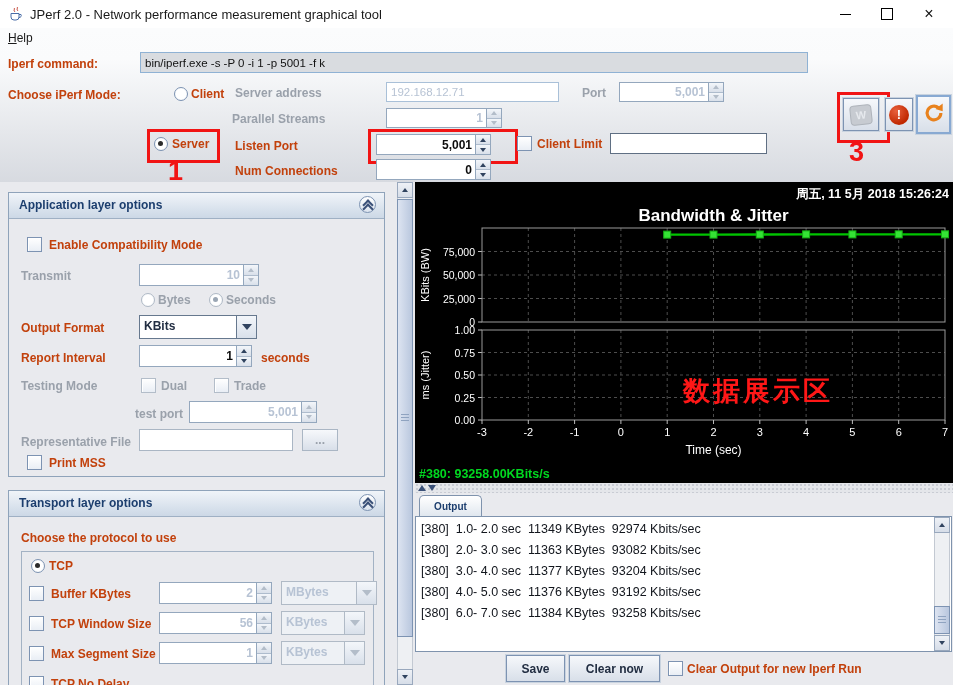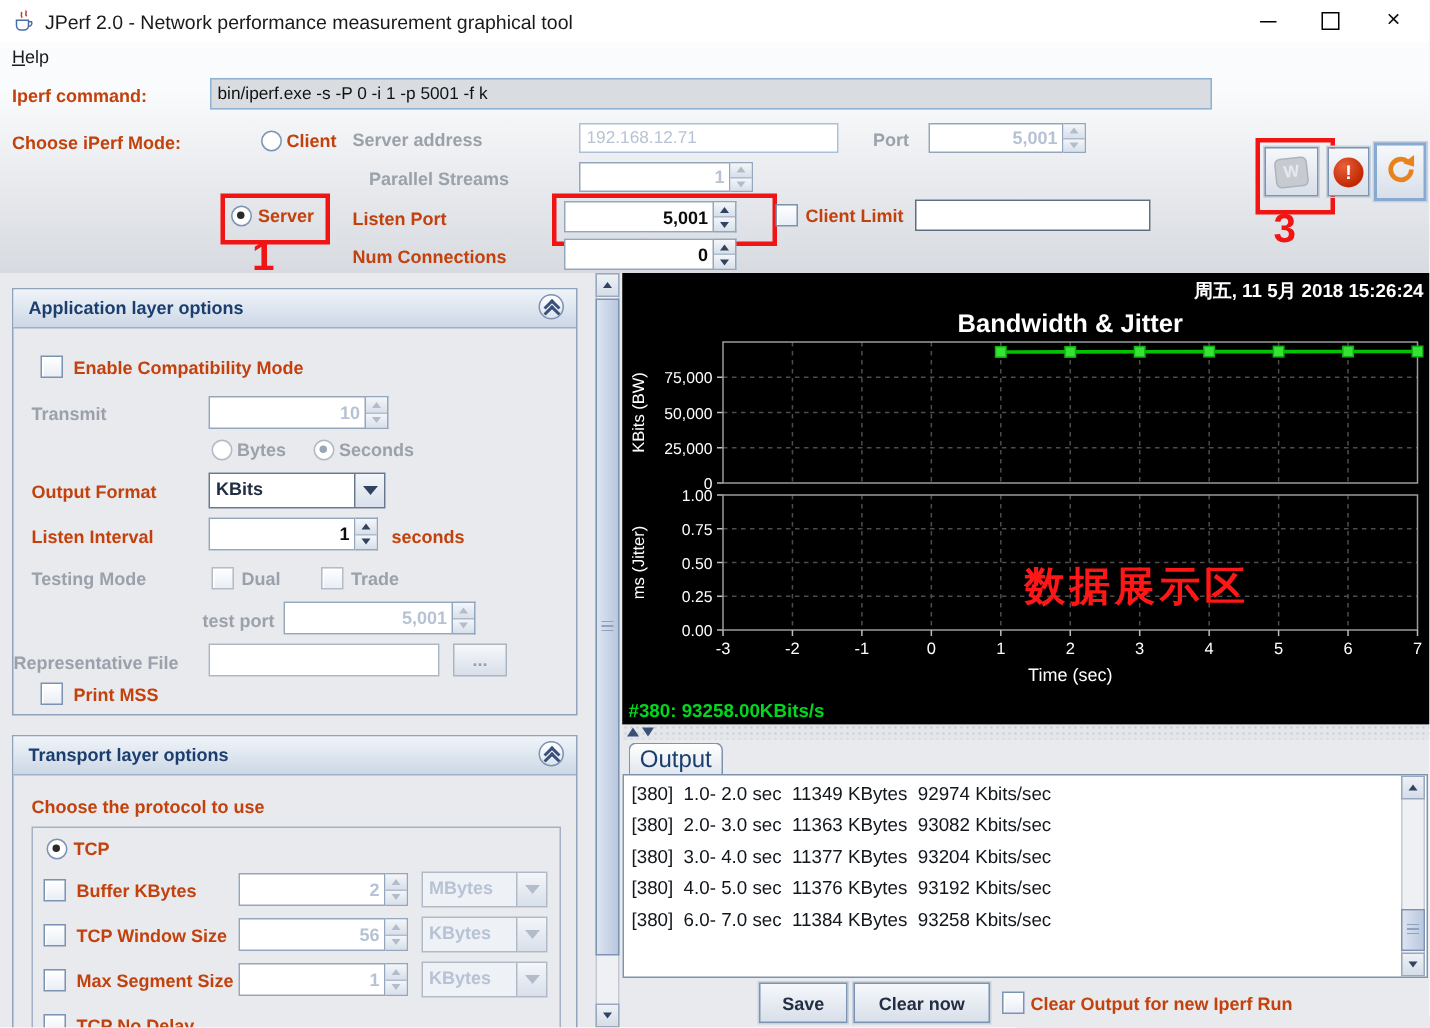--- a/index.html
+++ b/index.html
@@ -79,21 +79,21 @@
   .chartpanel{position:absolute;left:415px;top:182px;width:538px;height:301px;background:#000;}
   .chartpanel svg{display:block;}
   
   .divider{position:absolute;left:415px;top:483px;width:538px;height:10px;background:#e4e6ea;
            background-image:radial-gradient(#c9ccd4 1px,rgba(0,0,0,0) 1px);background-size:4px 4px;}
   .dtri-u{position:absolute;left:3px;top:2px;width:0;height:0;border-left:4px solid transparent;border-right:4px solid transparent;border-bottom:6px solid #3a5078;}
   .dtri-d{position:absolute;left:13px;top:2px;width:0;height:0;border-left:4px solid transparent;border-right:4px solid transparent;border-top:6px solid #3a5078;}
   
   .tab{position:absolute;left:419px;top:495px;width:61px;height:21px;background:linear-gradient(#ffffff,#dfe6ee);
        border:1px solid #7f93ad;border-bottom:none;border-radius:5px 5px 0 0;
-       display:flex;align-items:center;justify-content:center;font-size:16px;font-weight:normal;color:#1c3e6e;}
+       display:flex;align-items:center;justify-content:center;font-size:10px;font-weight:bold;color:#1c3e6e;}
   .outarea{position:absolute;left:415px;top:516px;width:537px;height:136px;background:#fff;border:1px solid #7f93ad;box-sizing:border-box;}
   .out-line{font-size:12.5px;color:#12161d;line-height:21px;white-space:pre;padding-left:5px;}
 </style>
 </head>
 <body>
 
 <div id="app">
 
   <div class="titlebar">
     <span class="abs" style="left:8px;top:6px;">
@@ -136,21 +136,21 @@
     <div class="btns" style="height:20px;">
       <div class="b">
           <i class="tu"></i>
         </div>
       <div class="b">
           <i class="td"></i>
         </div>
     </div>
   </div>
 
-  <div class="lbl g" style="left:246px;top:112px;">Parallel Streams</div>
+  <div class="lbl g" style="left:232px;top:112px;">Parallel Streams</div>
   <div class="spin dis" style="left:386px;top:108px;">
     <div class="v" style="width:93px;height:18px;">1</div>
     <div class="btns" style="height:20px;">
       <div class="b">
           <i class="tu"></i>
         </div>
       <div class="b">
           <i class="td"></i>
         </div>
     </div>
@@ -243,21 +243,21 @@
     <div class="lbl g" style="left:217px;top:100px;">Seconds</div>
 
     <div class="lbl" style="left:12px;top:128px;">Output Format</div>
     <div class="combo" style="left:130px;top:122px;width:118px;height:24px;">
       <div class="cv">KBits</div>
       <div class="ca">
           <i class="tdc"></i>
         </div>
     </div>
 
-    <div class="lbl" style="left:12px;top:158px;">Listen Interval</div>
+    <div class="lbl" style="left:12px;top:158px;">Report Interval</div>
     <div class="spin" style="left:130px;top:152px;">
       <div class="v" style="width:90px;height:20px;">1</div>
       <div class="btns" style="height:22px;">
         <div class="b">
             <i class="tu"></i>
           </div>
         <div class="b">
             <i class="td"></i>
           </div>
       </div>
@@ -276,21 +276,21 @@
       <div class="btns" style="height:22px;">
         <div class="b">
             <i class="tu"></i>
           </div>
         <div class="b">
             <i class="td"></i>
           </div>
       </div>
     </div>
 
-    <div class="lbl g" style="left:0;top:242px;">Representative File</div>
+    <div class="lbl g" style="left:12px;top:242px;">Representative File</div>
     <div class="txt" style="left:130px;top:236px;width:144px;height:20px;border-color:#aab6c4;"></div>
     <div class="btn" style="left:293px;top:236px;width:36px;height:22px;color:#9aa1ab;box-shadow:none;border-color:#aab6c4;">...</div>
 
     <span class="cb" style="left:18px;top:262px;"></span>
     <div class="lbl" style="left:40px;top:263px;">Print MSS</div>
   </div>
 
   <div class="panel" style="left:8px;top:490px;height:300px;">
     <div class="phead">
       <div class="ptitle">Transport layer options</div>
@@ -312,21 +312,21 @@
       <div class="v" style="width:90px;height:20px;">2</div>
       <div class="btns" style="height:22px;">
         <div class="b">
             <i class="tu"></i>
           </div>
         <div class="b">
             <i class="td"></i>
           </div>
       </div>
     </div>
-    <div class="combo g" style="left:272px;top:90px;width:84px;height:24px;">
+    <div class="combo g" style="left:272px;top:90px;width:96px;height:24px;">
       <div class="cv">MBytes</div>
       <div class="ca">
           <i class="tdc"></i>
         </div>
     </div>
 
     <span class="cb" style="left:20px;top:125px;"></span>
     <div class="lbl" style="left:42px;top:126px;">TCP Window Size</div>
     <div class="spin dis" style="left:150px;top:121px;">
       <div class="v" style="width:90px;height:20px;">56</div>

